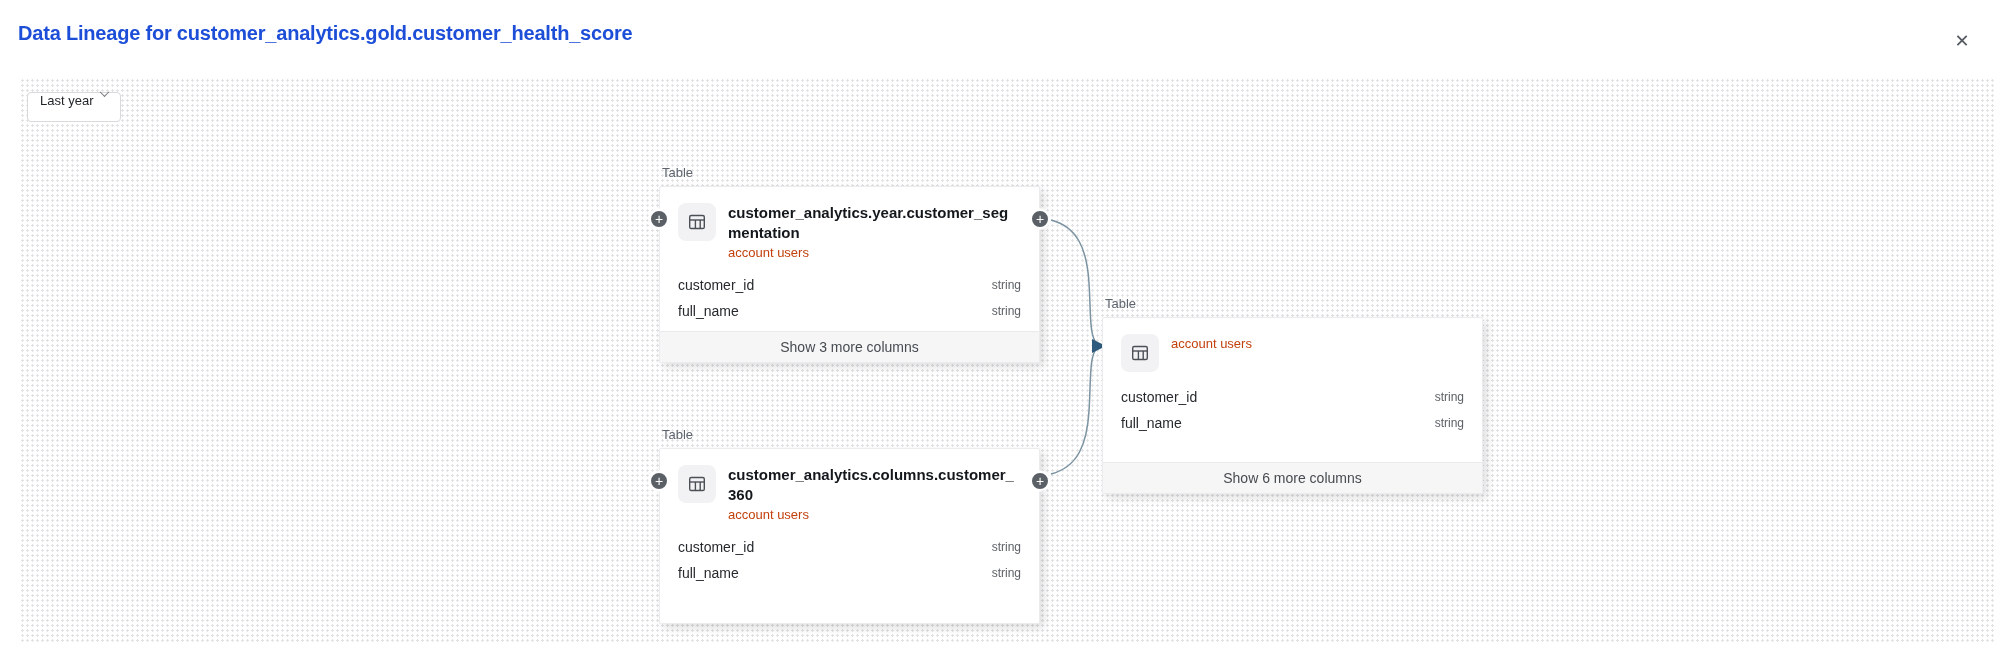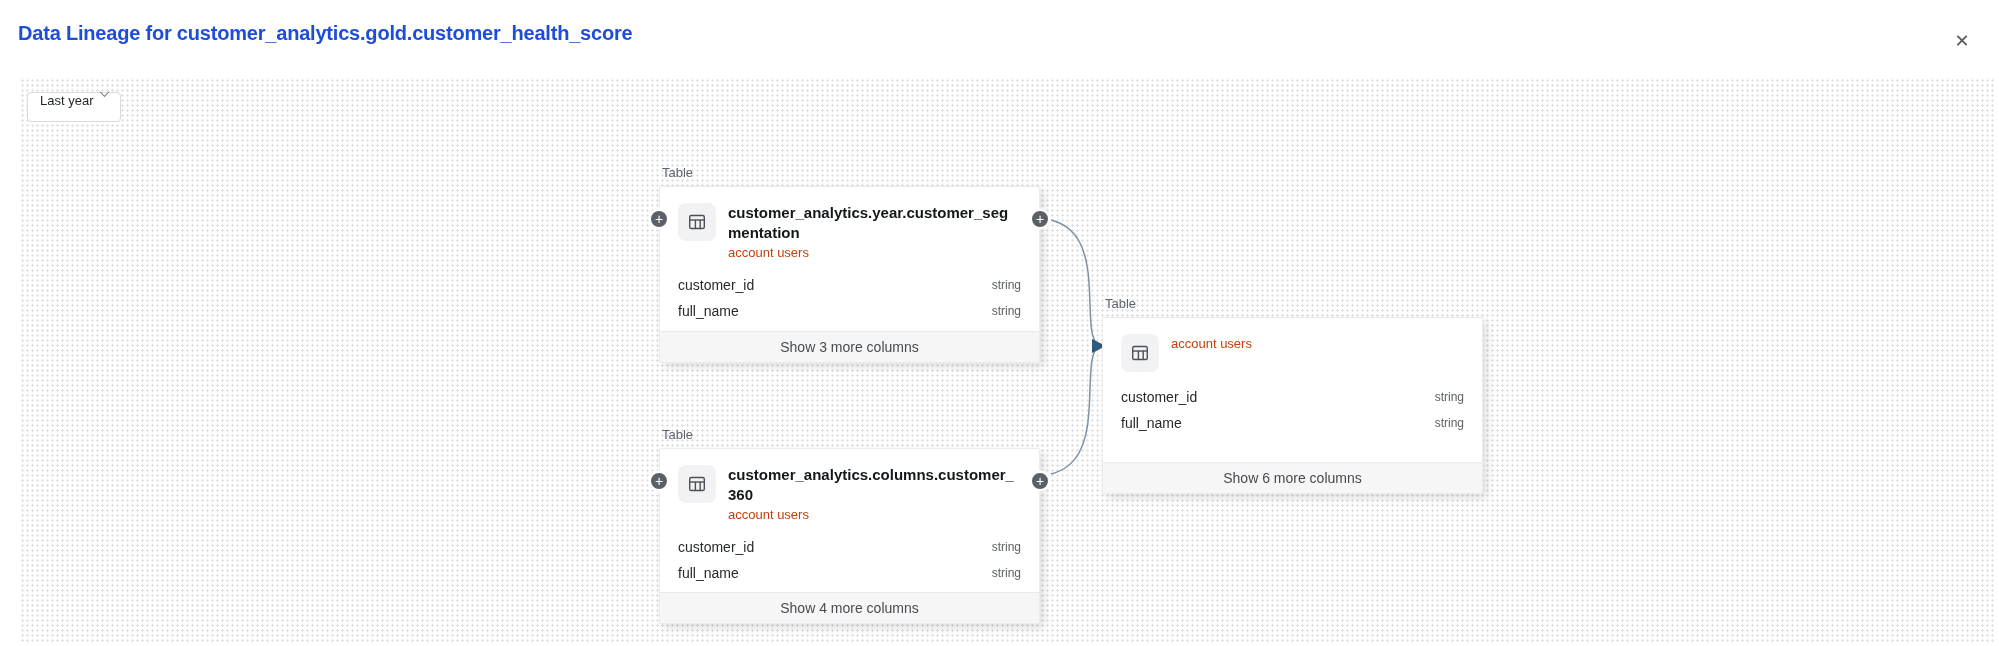--- a/index.html
+++ b/index.html
@@ -135,21 +135,20 @@
         <div class="cols">
           <div class="col-row">
             <span class="col-name">customer_id</span>
             <span class="col-type">string</span>
           </div>
           <div class="col-row">
             <span class="col-name">full_name</span>
             <span class="col-type">string</span>
           </div>
         </div>
-        <div class="card-footer">Show 4 more columns</div>
       </div>
     </div>
 
     <div class="node" id="node-2">
       <div class="node-kind">Table</div>
       <div class="card">
         <div class="card-head">
           <div class="tbl-icon-box">
             <svg width="20" height="20" viewBox="0 0 20 20">
                 <g fill="none" stroke="#4b5056" stroke-width="1.4">

